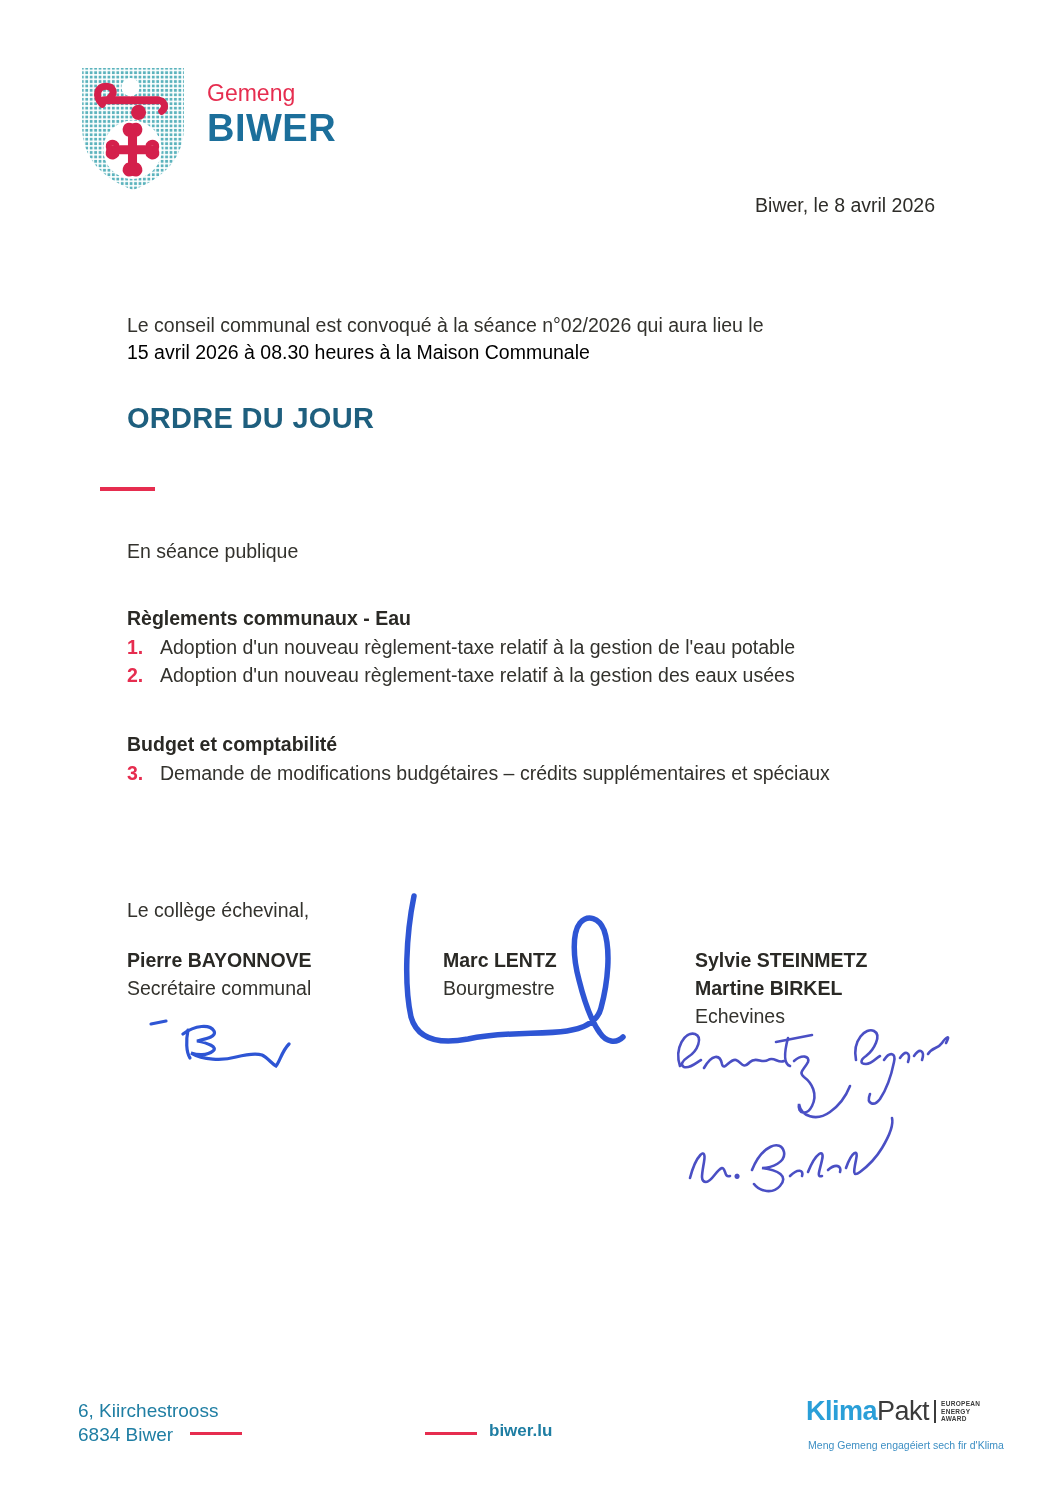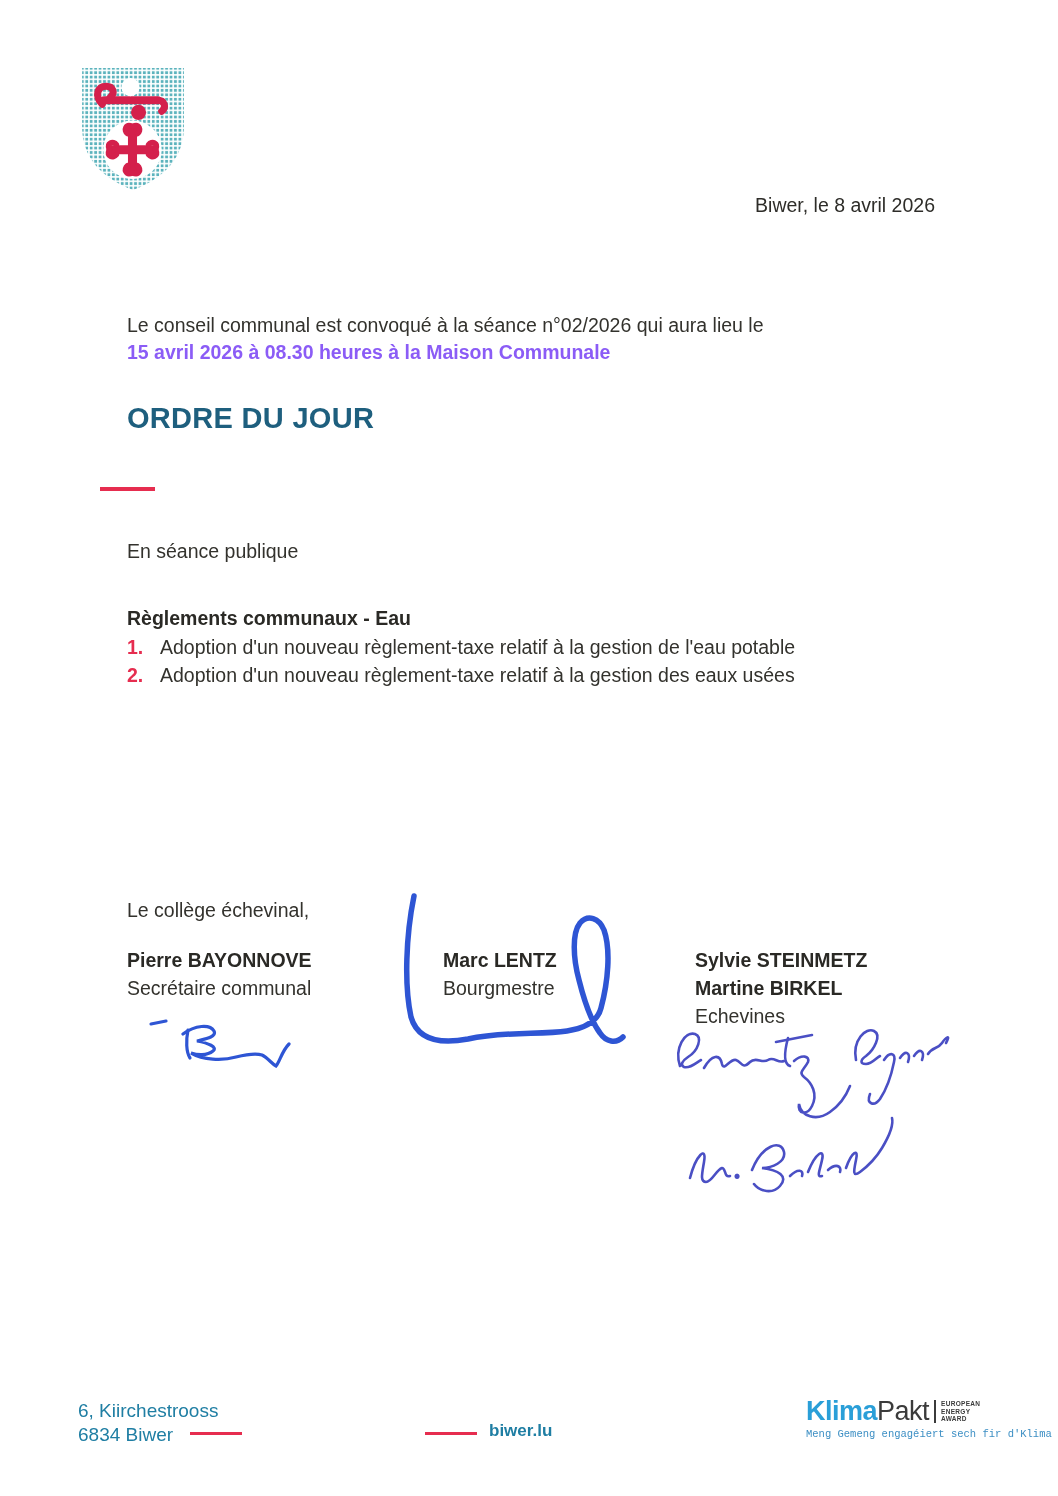--- a/index.html
+++ b/index.html
@@ -22,21 +22,21 @@
   }
   
   .logo{position:absolute;left:80px;top:66px;display:flex;}
   .shield{width:106px;height:126px;}
   .wordmark{position:absolute;left:127px;top:14px;white-space:nowrap;}
   .gemeng{color:var(--red);font-size:23px;font-weight:500;line-height:26px;}
   .biwer{color:var(--brandblue);font-size:38px;font-weight:800;letter-spacing:0.5px;line-height:40px;margin-top:2px;}
   .dateline{position:absolute;top:194px;right:123px;font-size:19.5px;color:#2e2d29;}
   
   .intro{position:absolute;left:127px;top:312px;width:680px;font-size:19.5px;line-height:27px;}
-  .intro-b{font-weight:700;color:#8b5cf6;}
+  .intro-b{font-weight:400;color:#000000;}
   
   .doc-title{position:absolute;left:127px;top:402px;margin:0;font-size:29px;font-weight:800;color:var(--teal);letter-spacing:0.3px;}
   .redline{position:absolute;left:100px;top:487px;width:55px;height:3.5px;background:var(--red);}
   
   .content{position:absolute;left:127px;top:540px;width:790px;font-size:19.5px;}
   .session{margin:0 0 24px 0;}
   .agenda-section{margin-bottom:16px;margin-top:44px;}
   .agenda-section h3{margin:0 0 3px 0;font-size:19.5px;font-weight:700;color:#2a2925;}
   .agenda-item{display:flex;line-height:28px;}
   .agenda-item .num{width:33px;flex:0 0 33px;color:var(--red);font-weight:700;}
@@ -57,21 +57,21 @@
   .sep2{left:425px;top:1432px;}
   .footer-contact{position:absolute;left:255px;top:1399px;font-size:17px;line-height:24px;color:var(--footteal);}
   .footer-contact .lbl{color:var(--red);font-weight:700;margin-right:7px;}
   .footer-site{position:absolute;left:489px;top:1421px;font-size:17px;font-weight:700;color:var(--footteal);}
   .klima{position:absolute;left:806px;top:1396px;width:200px;}
   .klima-row{display:flex;align-items:center;}
   .klima-k{color:var(--klimablue);font-weight:700;font-size:27px;letter-spacing:-0.5px;}
   .klima-p{color:var(--klimadark);font-weight:400;font-size:27px;letter-spacing:-0.5px;}
   .klima-bar{width:2px;height:23px;background:var(--klimadark);margin:0 5px 0 5px;flex:0 0 2px;}
   .klima-award{font-size:6.5px;font-weight:700;color:var(--klimadark);line-height:7.5px;letter-spacing:0.3px;}
-  .klima-tag{font-size:10.5px;color:#3d8fc4;margin-top:1px;white-space:nowrap;font-family:Liberation Mono, monospace;}
+  .klima-tag{font-size:10.5px;color:#3d8fc4;margin-top:12px;text-align:center;white-space:nowrap;}
 </style>
 </head>
 <body>
 
 <div class="page">
 
   <div class="logo">
     <svg class="shield" viewBox="0 0 105 125" xmlns="http://www.w3.org/2000/svg">
       <defs>
         <pattern id="ht" width="4.4" height="4.4" patternUnits="userSpaceOnUse">
@@ -95,20 +95,24 @@
         <path d="M52 60 C45 57 43 64 47 67"></path>
         <path d="M52 60 C59 57 61 64 57 67"></path>
         <path d="M52 106 C45 109 43 102 47 99"></path>
         <path d="M52 106 C59 109 61 102 57 99"></path>
         <path d="M29 83 C26 76 33 74 36 78"></path>
         <path d="M29 83 C26 90 33 92 36 88"></path>
         <path d="M75 83 C78 76 71 74 68 78"></path>
         <path d="M75 83 C78 90 71 92 68 88"></path>
       </g>
     </svg>
+    <div class="wordmark">
+      <div class="gemeng">Gemeng</div>
+      <div class="biwer">BIWER</div>
+    </div>
   </div>
 
   <div class="dateline">Biwer, le 8 avril 2026</div>
 
   <div class="intro">
     <div>Le conseil communal est convoqué à la séance n°02/2026 qui aura lieu le</div>
     <div class="intro-b">15 avril 2026 à 08.30 heures à la Maison Communale</div>
   </div>
 
   <h1 class="doc-title">ORDRE DU JOUR</h1>
@@ -122,20 +126,27 @@
       <div class="agenda-item">
         <span class="num">1.</span>
         <span class="txt">Adoption d'un nouveau règlement-taxe relatif à la gestion de l'eau potable</span>
       </div>
       <div class="agenda-item">
         <span class="num">2.</span>
         <span class="txt">Adoption d'un nouveau règlement-taxe relatif à la gestion des eaux usées</span>
       </div>
     </section>
 
+    <section class="agenda-section">
+      <h3>Budget et comptabilité</h3>
+      <div class="agenda-item">
+        <span class="num">3.</span>
+        <span class="txt">Demande de modifications budgétaires – crédits supplémentaires et spéciaux</span>
+      </div>
+    </section>
 
   </div>
 
   <div class="college">Le collège échevinal,</div>
 
   <div class="sig-col col1">
     <div class="sig-name">Pierre BAYONNOVE</div>
     <div class="sig-title">Secrétaire communal</div>
   </div>
   <div class="sig-col col3">

